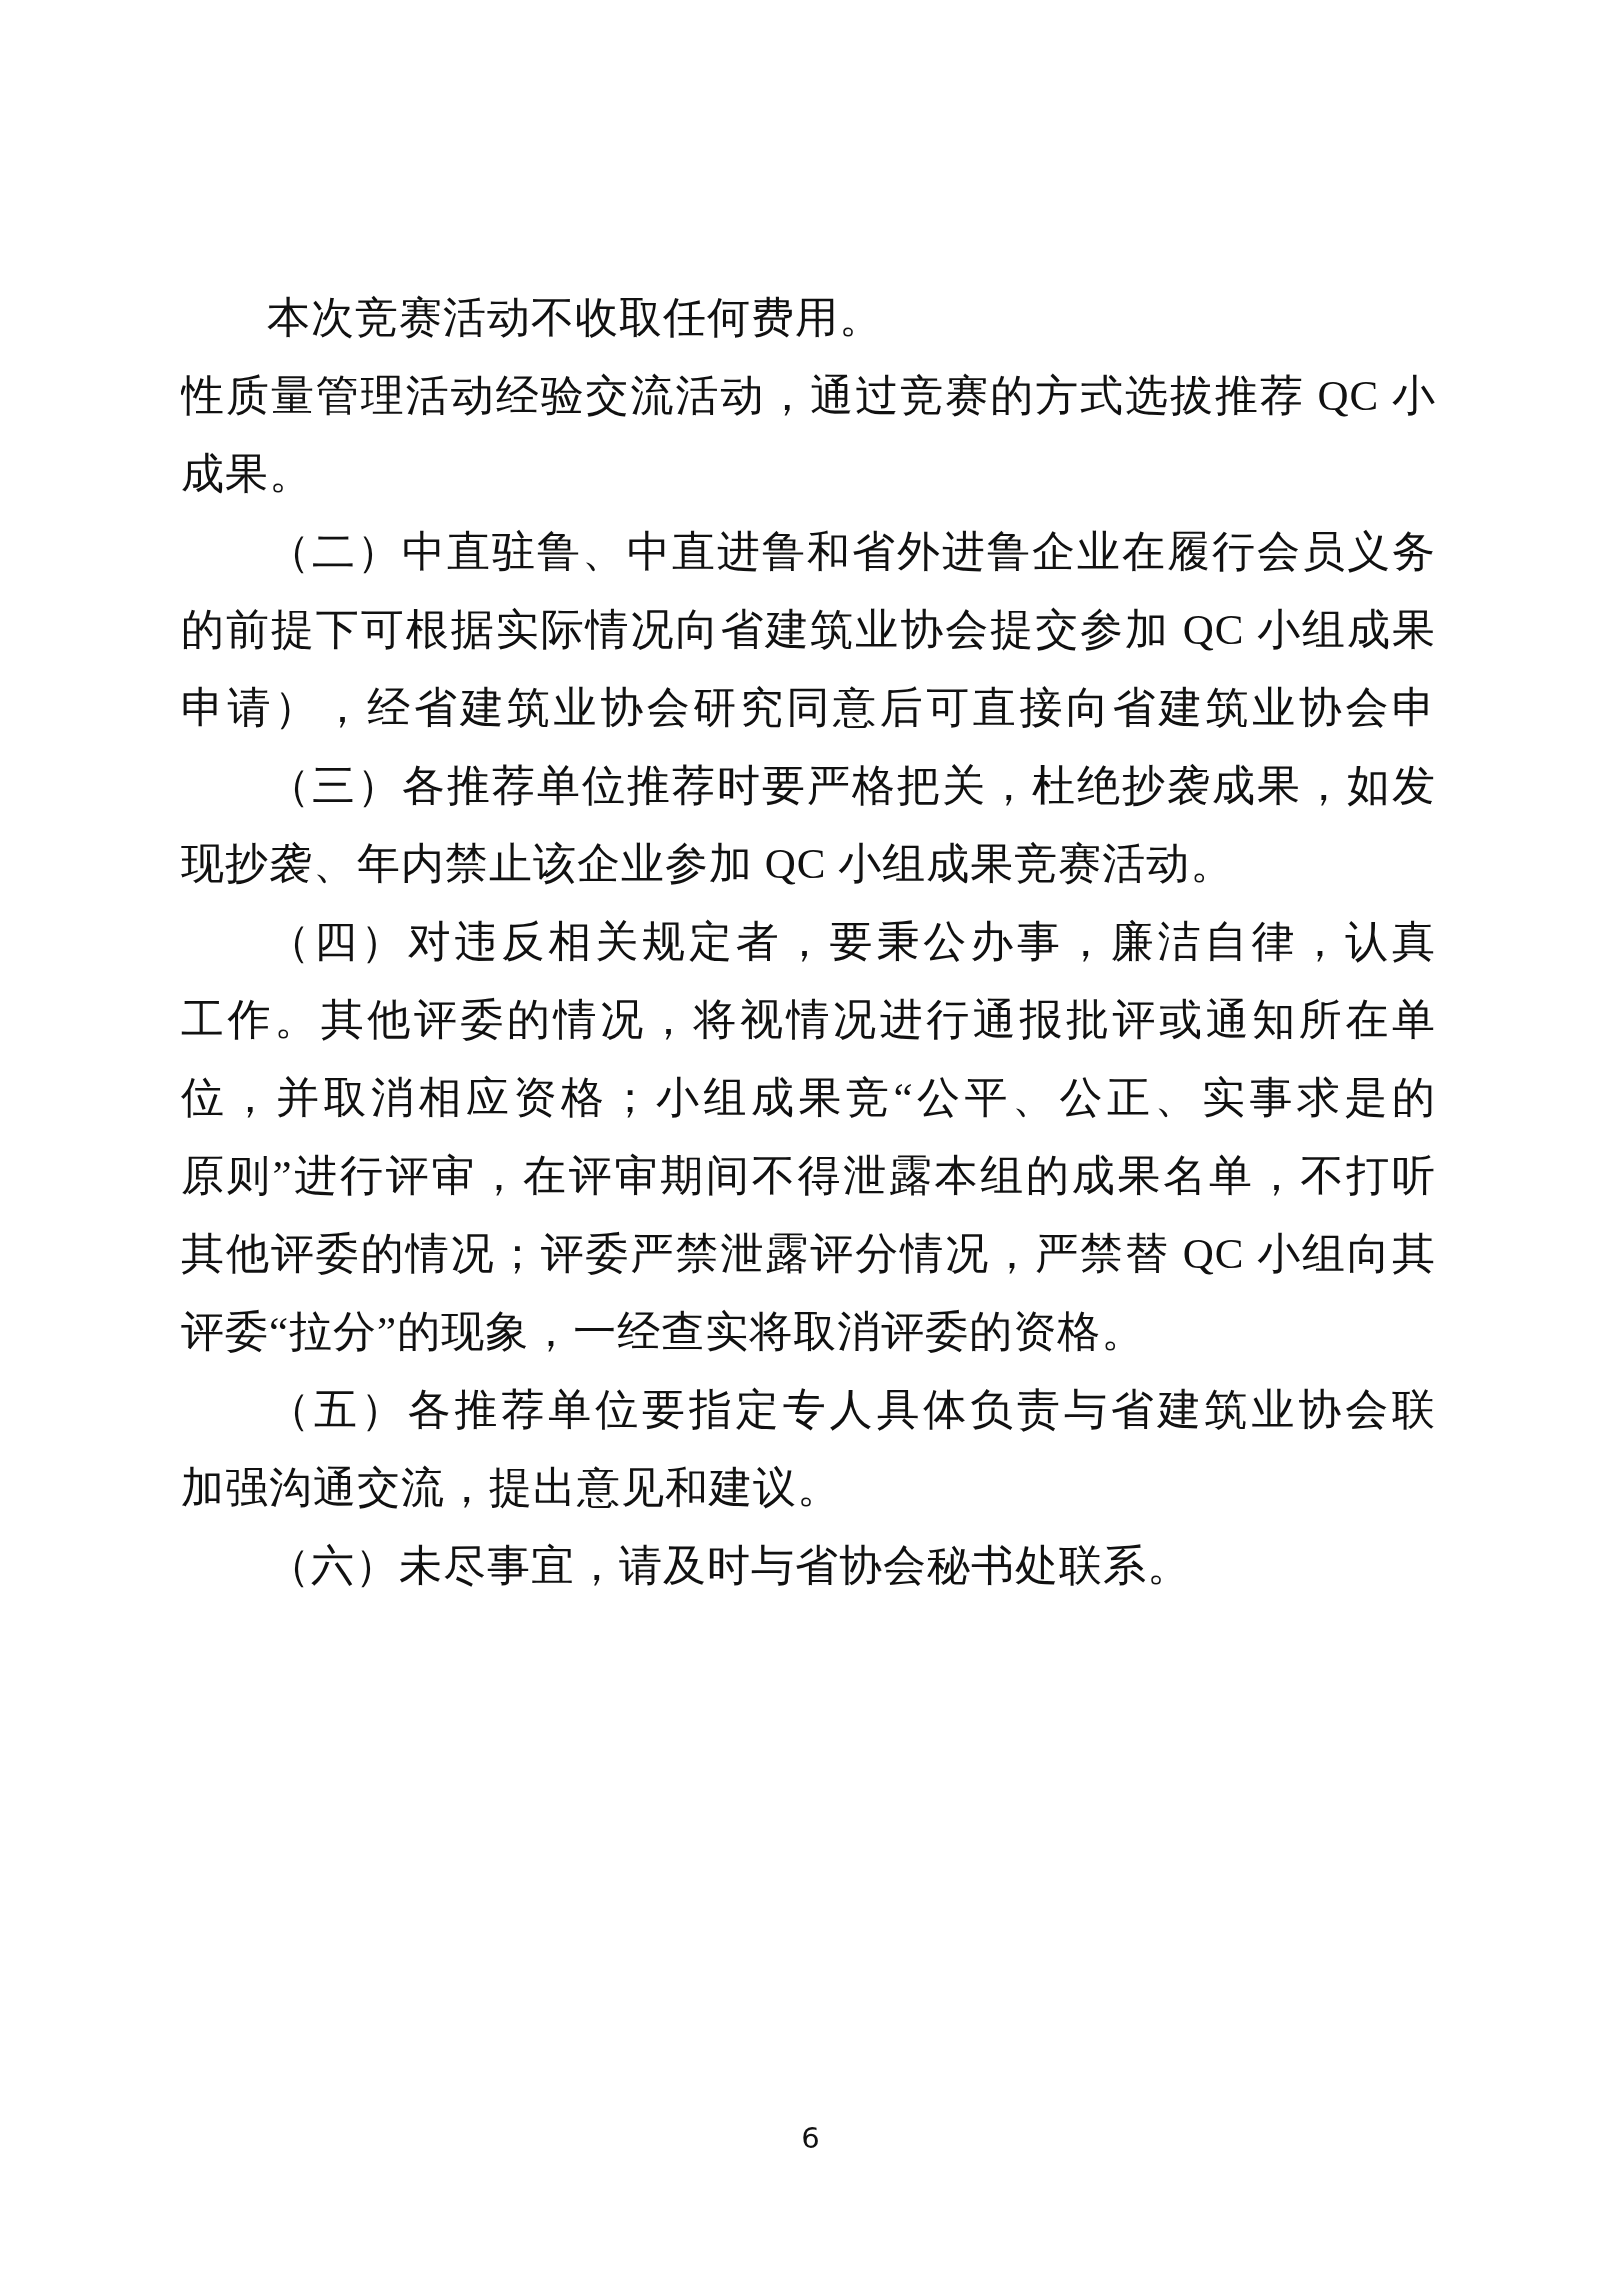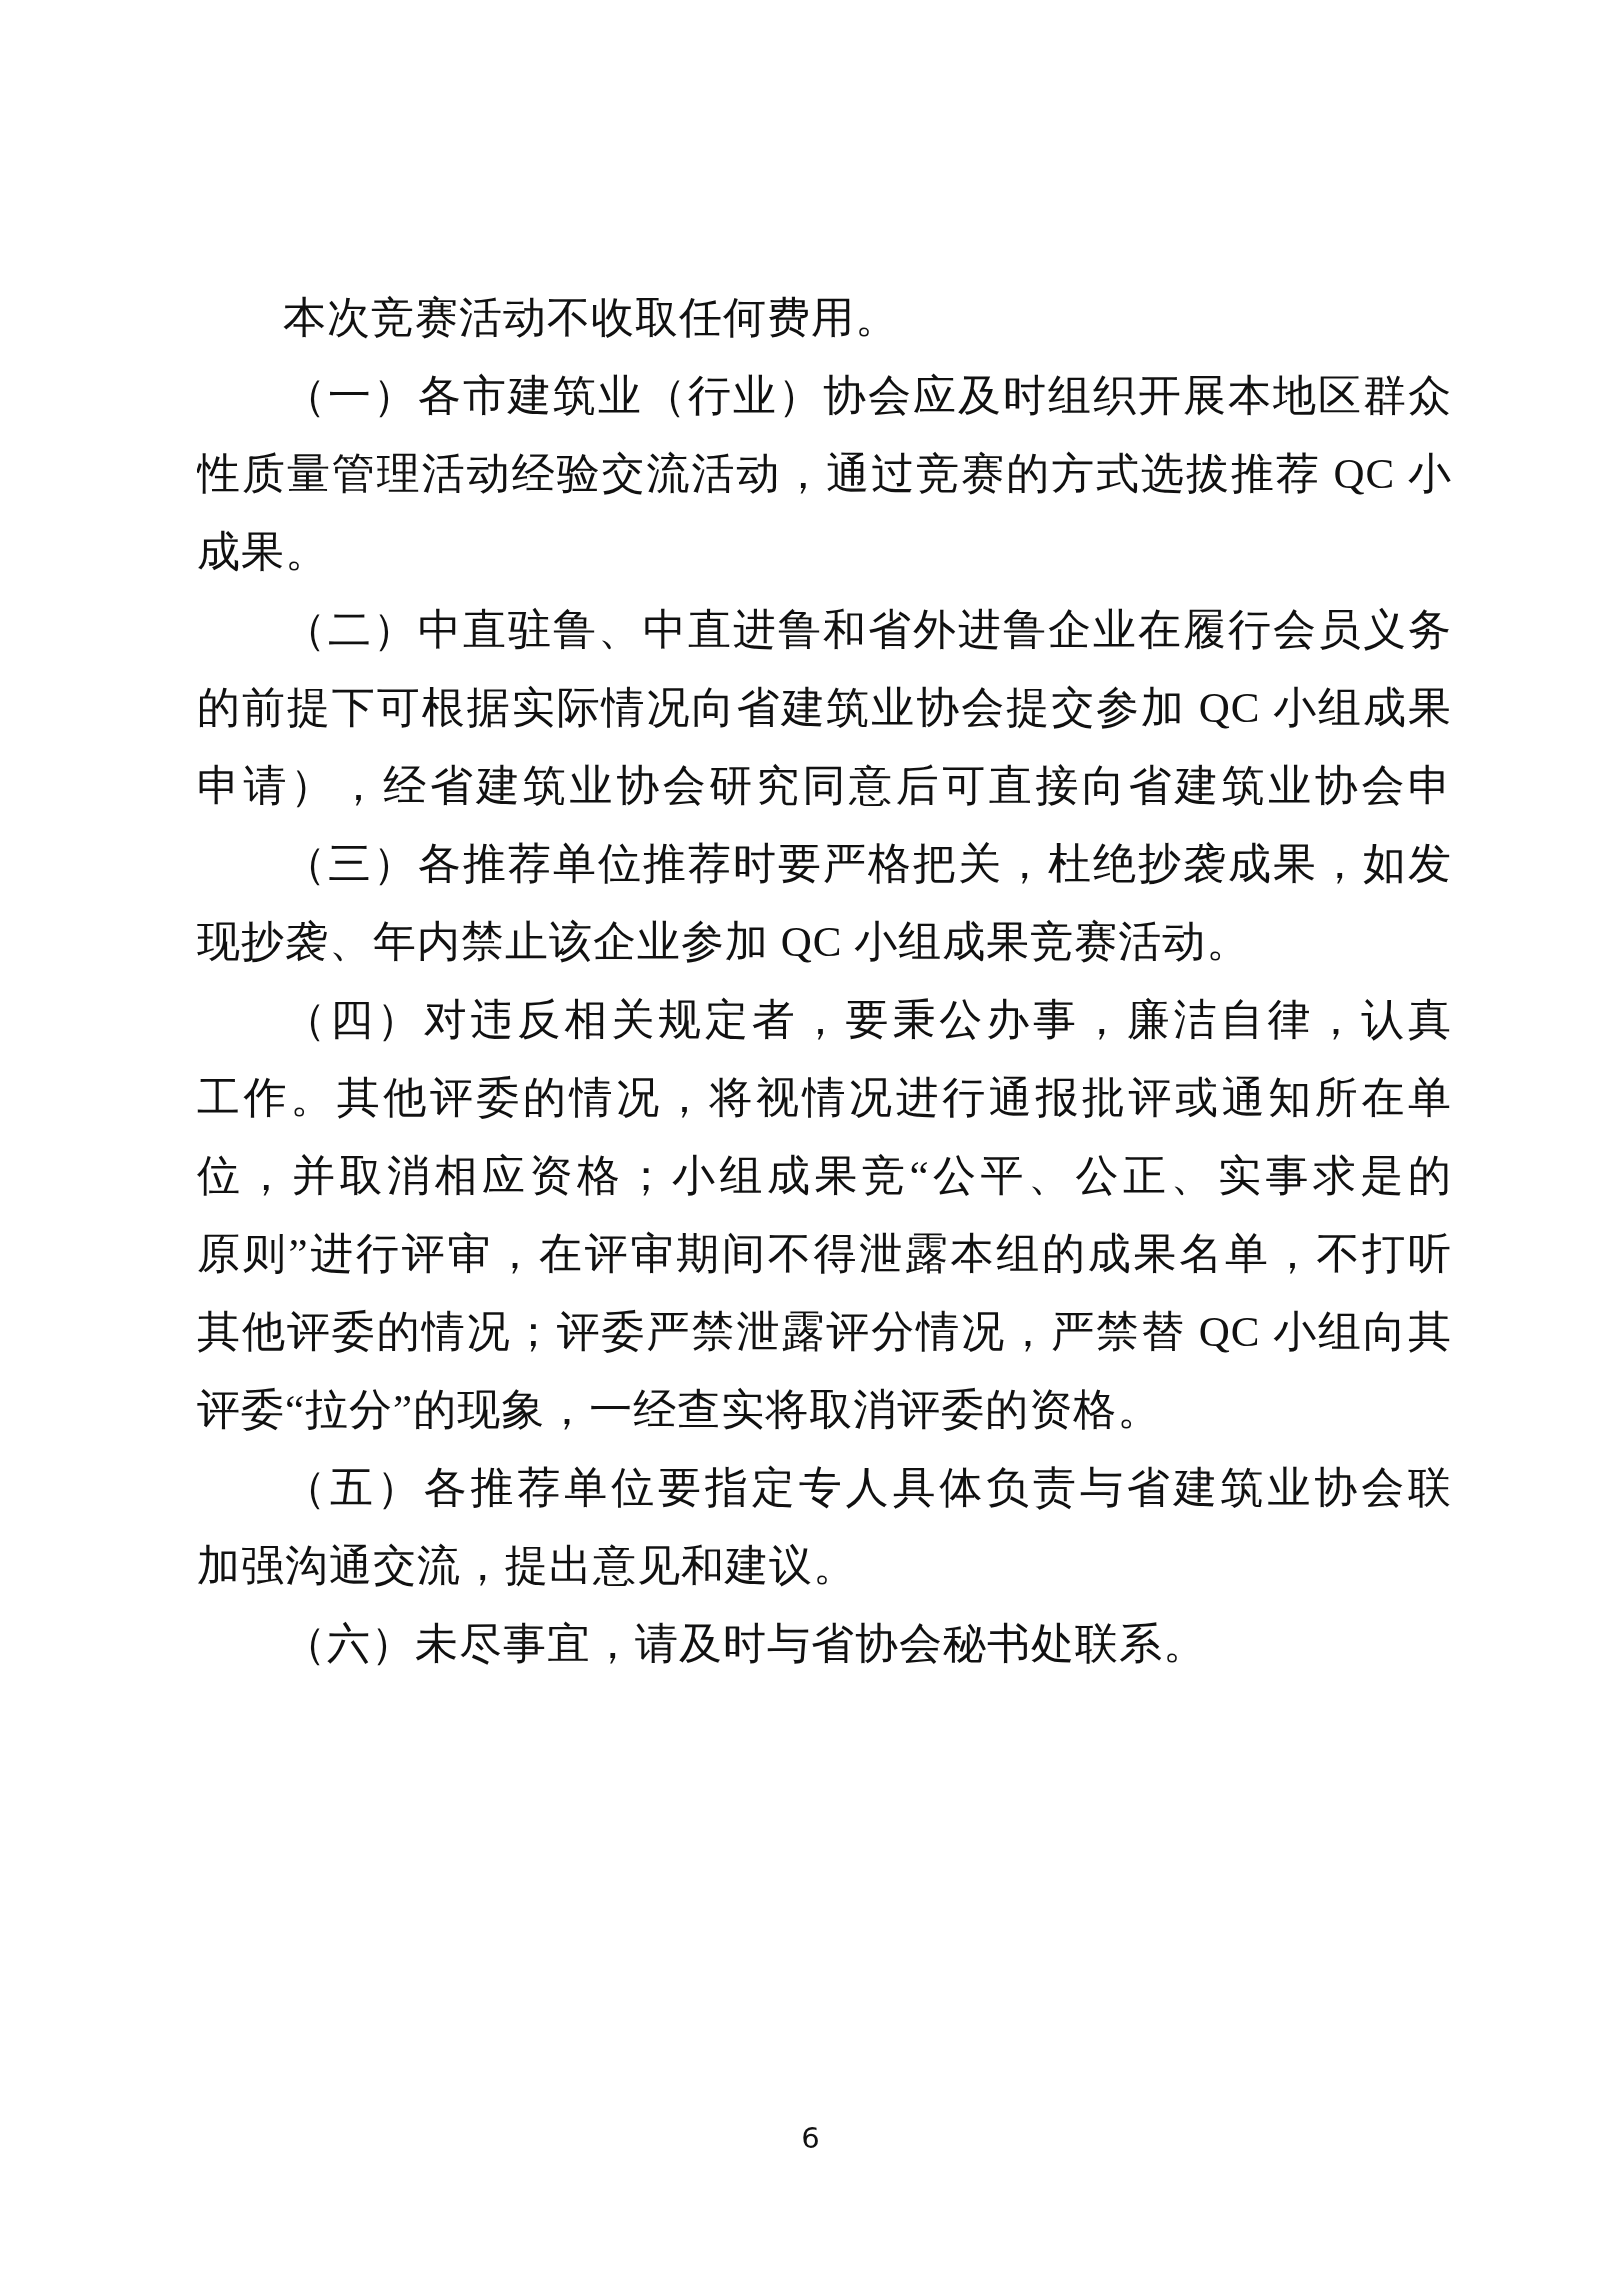--- a/index.html
+++ b/index.html
@@ -25,21 +25,20 @@
   }
   .line {
     box-sizing: border-box;
     width: 1255px;
     height: 78px;
     line-height: 78px;
     font-size: 43px;
     text-align: left;
     overflow: hidden;
     letter-spacing: 1px;
-    margin-left: 16px;
   }
   .line.fill {
     text-align: justify;
     text-align-last: justify;
   }
   .line.indent {
     padding-left: 86px;
   }
   .line.heading {
     font-family: "Liberation Sans", "DejaVu Sans", sans-serif;
@@ -57,21 +56,20 @@
     font-family: "DejaVu Sans", "Liberation Sans", sans-serif;
     color: #111111;
   }
 </style>
 </head>
 <body>
 
 <div class="page">
   <div class="text-block">
     <div class="line indent">本次竞赛活动不收取任何费用。</div>
-    <div class="line indent fill">（一）各市建筑业（行业）协会应及时组织开展本地区群众</div>
     <div class="line fill">性质量管理活动经验交流活动，通过竞赛的方式选拔推荐 QC 小组</div>
     <div class="line">成果。</div>
     <div class="line indent fill">（二）中直驻鲁、中直进鲁和省外进鲁企业在履行会员义务</div>
     <div class="line fill">的前提下可根据实际情况向省建筑业协会提交参加 QC 小组成果竞</div>
     <div class="line fill">申请），经省建筑业协会研究同意后可直接向省建筑业协会申报。</div>
     <div class="line indent fill">（三）各推荐单位推荐时要严格把关，杜绝抄袭成果，如发</div>
     <div class="line">现抄袭、年内禁止该企业参加 QC 小组成果竞赛活动。</div>
     <div class="line indent fill">（四）对违反相关规定者，要秉公办事，廉洁自律，认真</div>
     <div class="line fill">工作。其他评委的情况，将视情况进行通报批评或通知所在单</div>
     <div class="line fill">位，并取消相应资格；小组成果竞“公平、公正、实事求是的</div>

